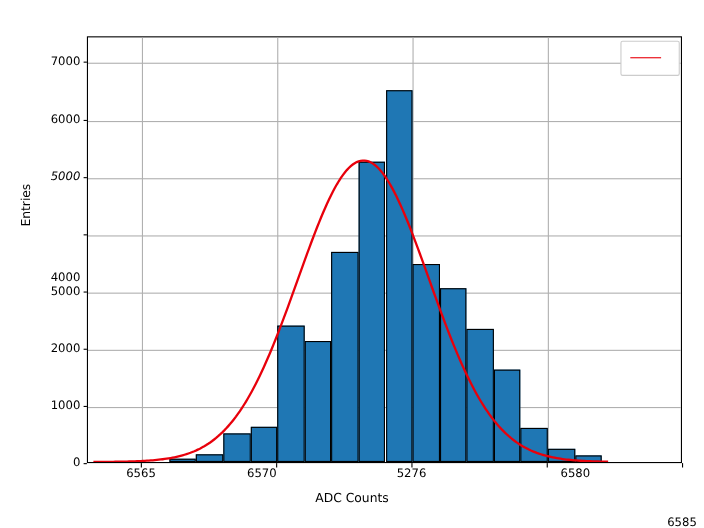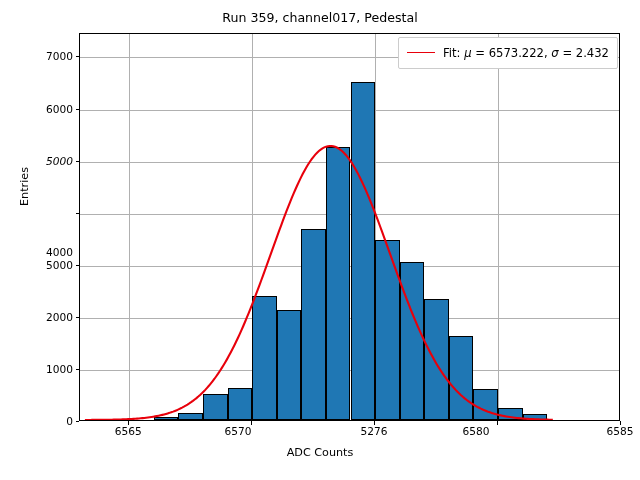--- a/index.html
+++ b/index.html
@@ -55,21 +55,20 @@
   .legswatch{width:28px;height:12px;background:#1f77b4;border:1.05px solid #000;box-sizing:border-box;margin-right:8px;}
   .legline{width:28px;height:0;border-top:1.8px solid #e8000b;margin-right:8px;}
   .legtext{font-size:11.6px;color:#000;white-space:nowrap;}
   .it{font-style:italic;}
 </style>
 </head>
 <body>
 
 <div id="fig">
 
-  <div id="title">Run 359, channel017, Pedestal</div>
 
   <div id="plot">
     <div id="grid-layer">
         <div class="gridh" style="top: 335.92px;"></div>
         <div class="gridh" style="top: 283.84px;"></div>
         <div class="gridh" style="top: 231.76px;"></div>
         <div class="gridh" style="top: 179.68px;"></div>
         <div class="gridh" style="top: 127.6px;"></div>
         <div class="gridh" style="top: 75.52px;"></div>
         <div class="gridh" style="top: 23.44px;"></div>
@@ -102,23 +101,23 @@
   </div>
 
   <div id="ticks-layer">
       <div class="tickmark tickx" style="left: 128.18px;"></div>
       <div class="xtick" style="left: 128.18px;">6565</div>
       <div class="tickmark tickx" style="left: 251.14px;"></div>
       <div class="xtick" style="left: 238px;">6570</div>
       <div class="tickmark tickx" style="left: 374.09px;"></div>
       <div class="xtick" style="left: 374.09px;">5276</div>
       <div class="tickmark tickx" style="left: 497.05px;"></div>
-      <div class="xtick" style="left: 476px;">6580</div>
+      <div class="xtick" style="left: 523px;">6580</div>
       <div class="tickmark tickx" style="left: 620px;"></div>
-      <div class="xtick" style="left: 620px;">6585</div>
+      <div class="xtick" style="left: 620px; margin-top: 44px;">6585</div>
       <div class="tickmark ticky" style="top: 421px;"></div>
       <div class="tickmark ticky" style="top: 368.92px;"></div>
       <div class="tickmark ticky" style="top: 316.84px;"></div>
       <div class="tickmark ticky" style="top: 264.76px;"></div>
       <div class="tickmark ticky" style="top: 212.68px;"></div>
       <div class="tickmark ticky" style="top: 160.6px;"></div>
       <div class="tickmark ticky" style="top: 108.52px;"></div>
       <div class="tickmark ticky" style="top: 56.44px;"></div>
     </div>
   <div id="yticks">
@@ -131,17 +130,16 @@
       <div class="ytick" style="top: 108.52px;">6000</div>
       <div class="ytick" style="top: 56.44px;">7000</div>
     </div>
 
   <div id="xlabel">ADC Counts</div>
   <div id="ylabel">Entries</div>
 
   <div id="legend">
     <div class="legrow">
       <span class="legline"></span>
-      <span class="legtext"><span>Fit: </span><span class="it">μ</span><span> = 6573.222, </span><span class="it">σ</span><span> = 2.432</span></span>
     </div>
   </div>
 
 </div>
 
 </body></html>

